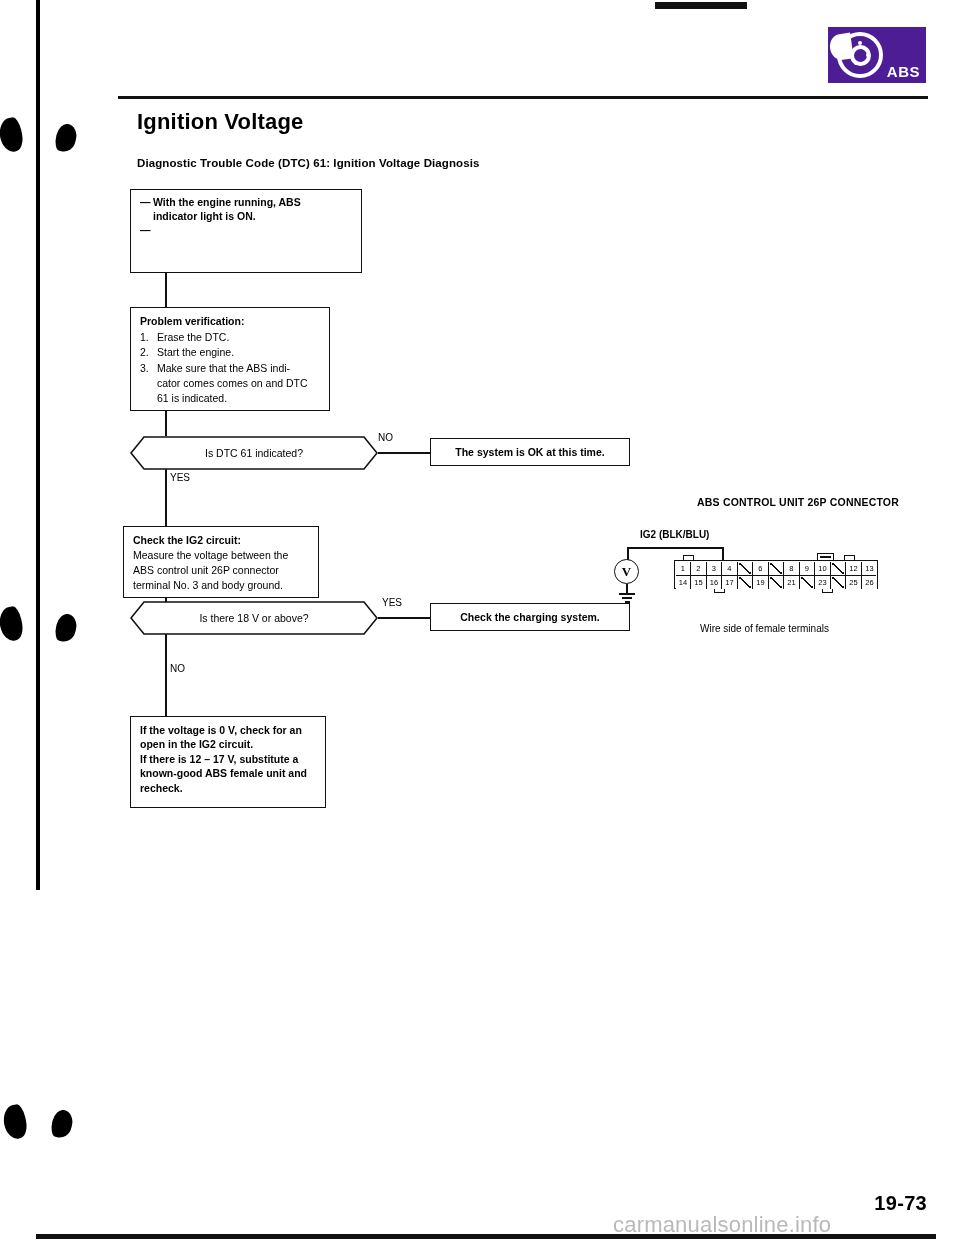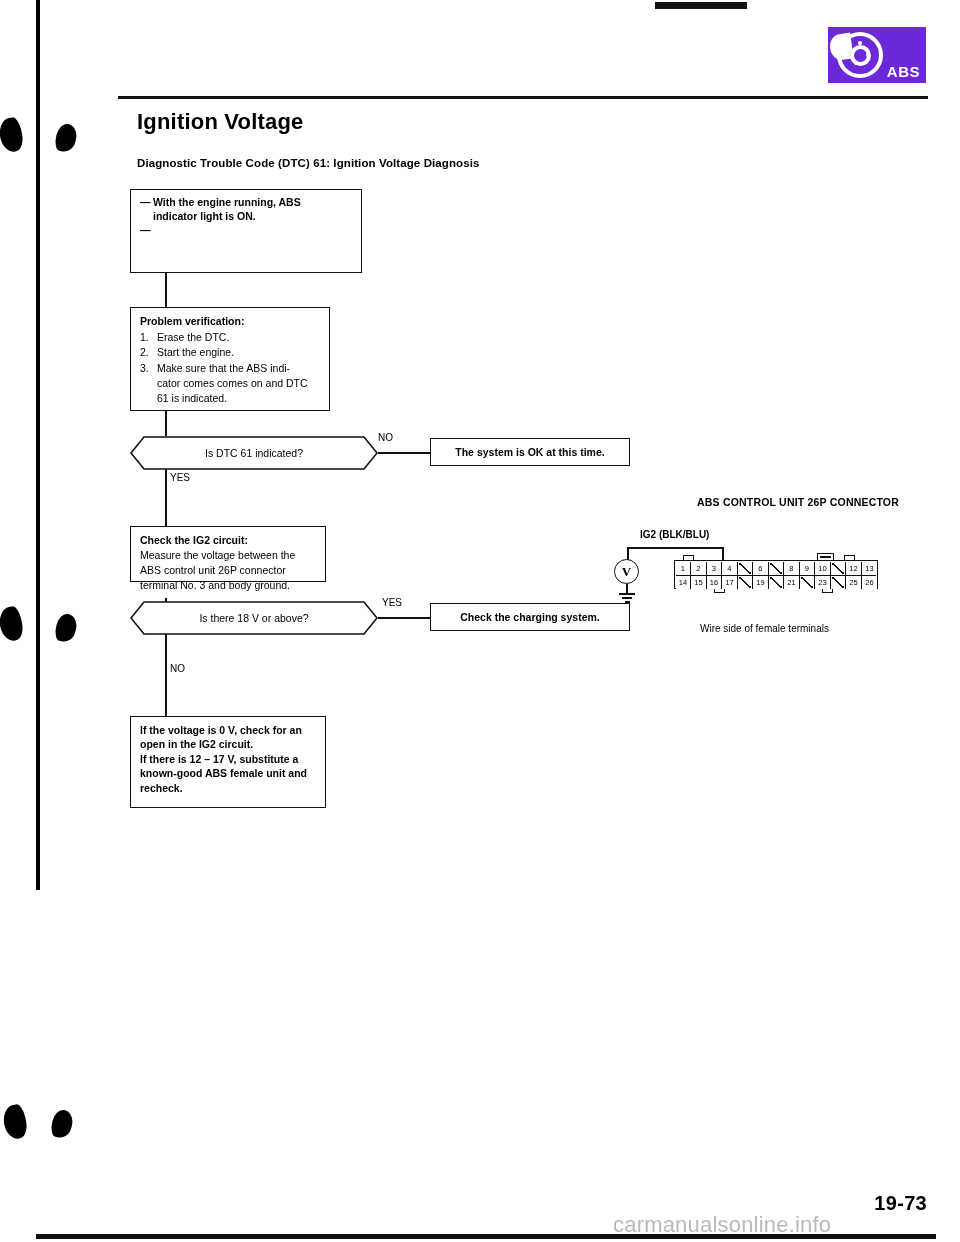--- a/index.html
+++ b/index.html
@@ -18,21 +18,21 @@
   }
   .scan-blob {
     position:absolute; background:#000;
   }
   .blob-a { width:22px; height:34px; border-radius:60% 30% 45% 55% / 55% 45% 50% 50%; transform:rotate(-12deg); }
   .blob-b { width:20px; height:28px; border-radius:45% 55% 60% 35% / 50% 50% 45% 55%; transform:rotate(14deg); }
 
   
   .abs-logo {
     position:absolute; left:828px; top:27px; width:98px; height:56px;
-    background:#6d28d9;
+    background:#4c1d95;
   }
   .abs-logo .rotor {
     position:absolute; left:9px; top:5px; width:46px; height:46px;
     border:4px solid #fff; border-radius:50%;
   }
   .abs-logo .hub {
     position:absolute; left:22px; top:18px; width:21px; height:21px;
     border:4px solid #fff; border-radius:50%;
   }
   .abs-logo .lug {
@@ -257,21 +257,21 @@
 
 <div class="ln hline" style="left:378px;top:452px;width:52px;"></div>
 <div class="branch-label" style="left:378px;top:432px;">NO</div>
 <div class="result-box" style="left:430px;top:438px;width:200px;height:28px;">
   <span>The system is OK at this time.</span>
 </div>
 
 <div class="ln vline" style="left:165px;top:469px;height:57px;"></div>
 <div class="branch-label" style="left:170px;top:472px;">YES</div>
 
-<div class="fc-box" style="left:130px;top:526px;width:196px;height:56px;">
+<div class="fc-box" style="left:123px;top:526px;width:196px;height:72px;">
   <div class="plain">
     <div style="font-weight:bold;">Check the IG2 circuit:</div>
     <div>Measure the voltage between the</div>
     <div>ABS control unit 26P connector</div>
     <div>terminal No. 3 and body ground.</div>
   </div>
 </div>
 
 <div class="ln vline" style="left:165px;top:598px;height:20px;"></div>
 

